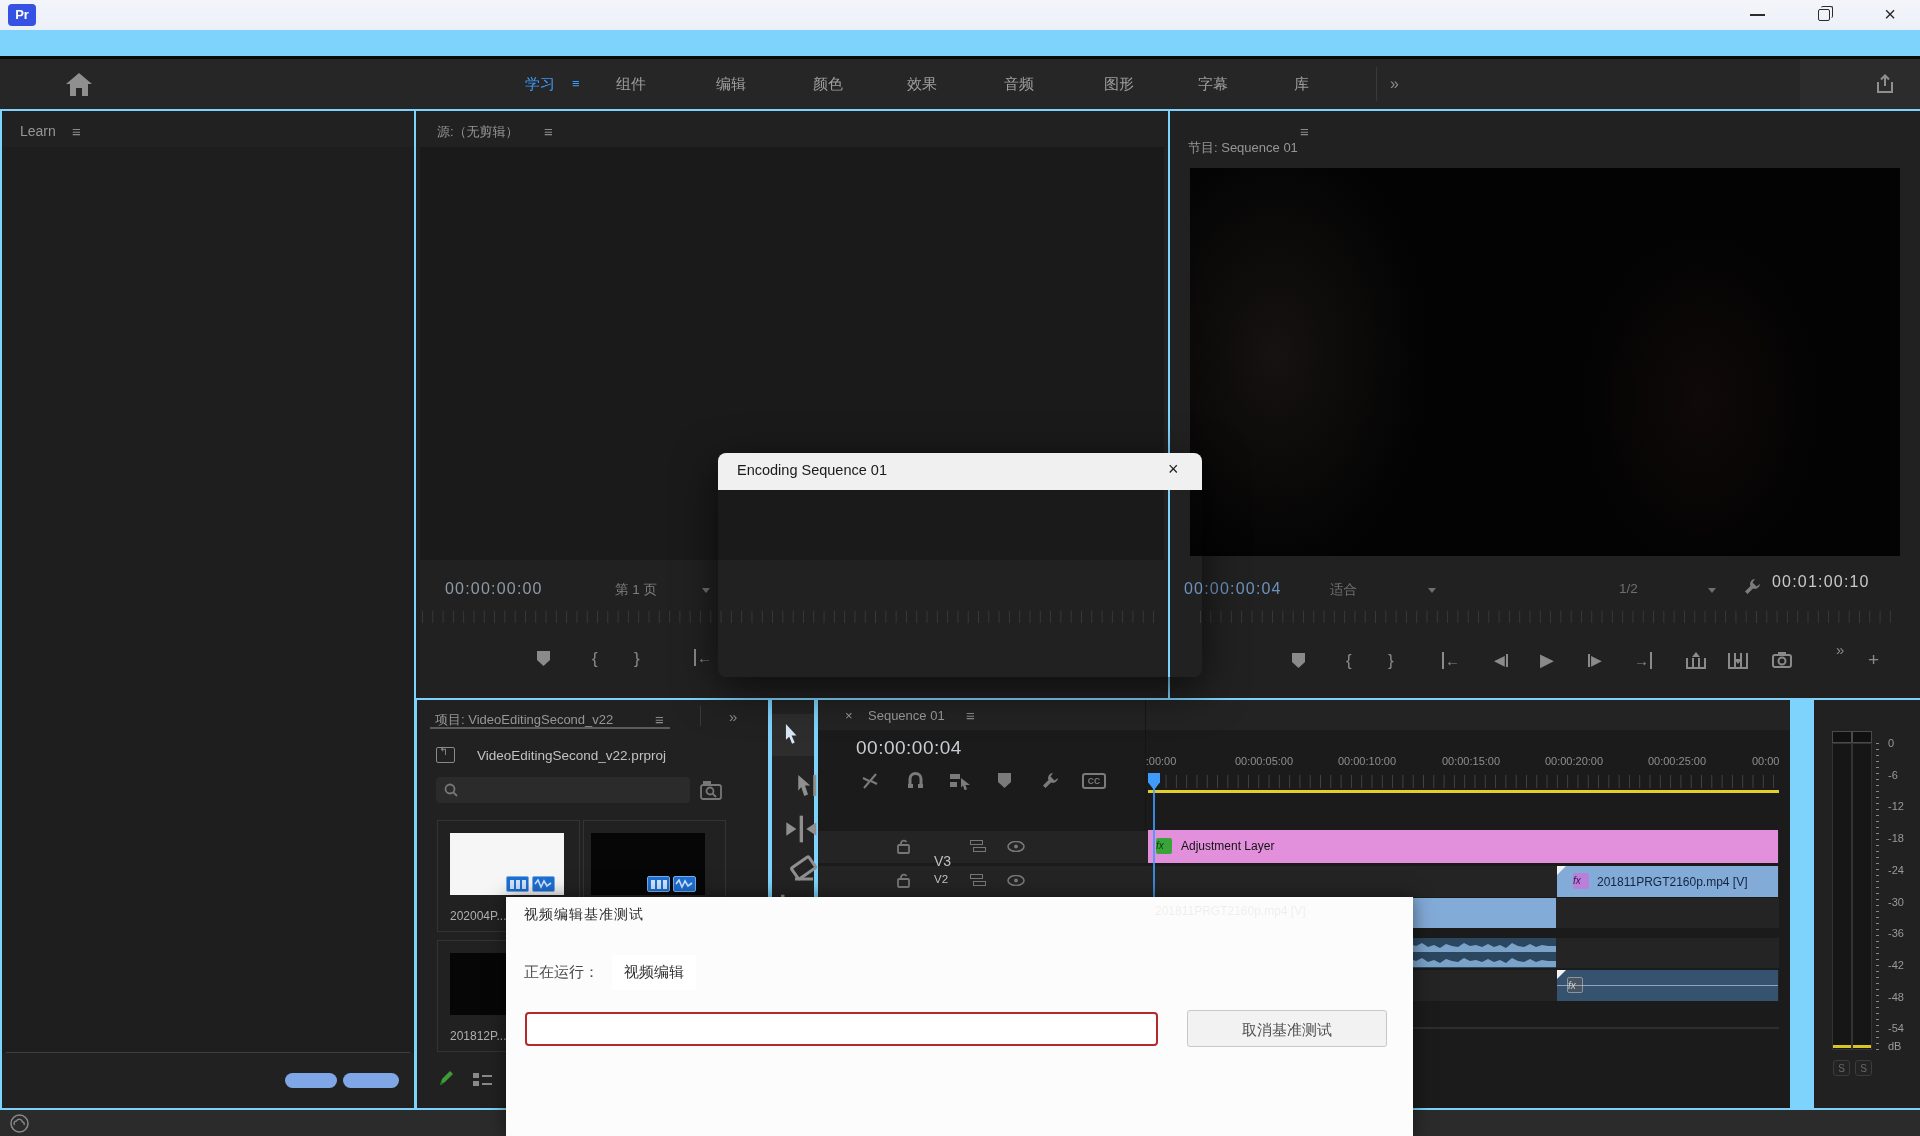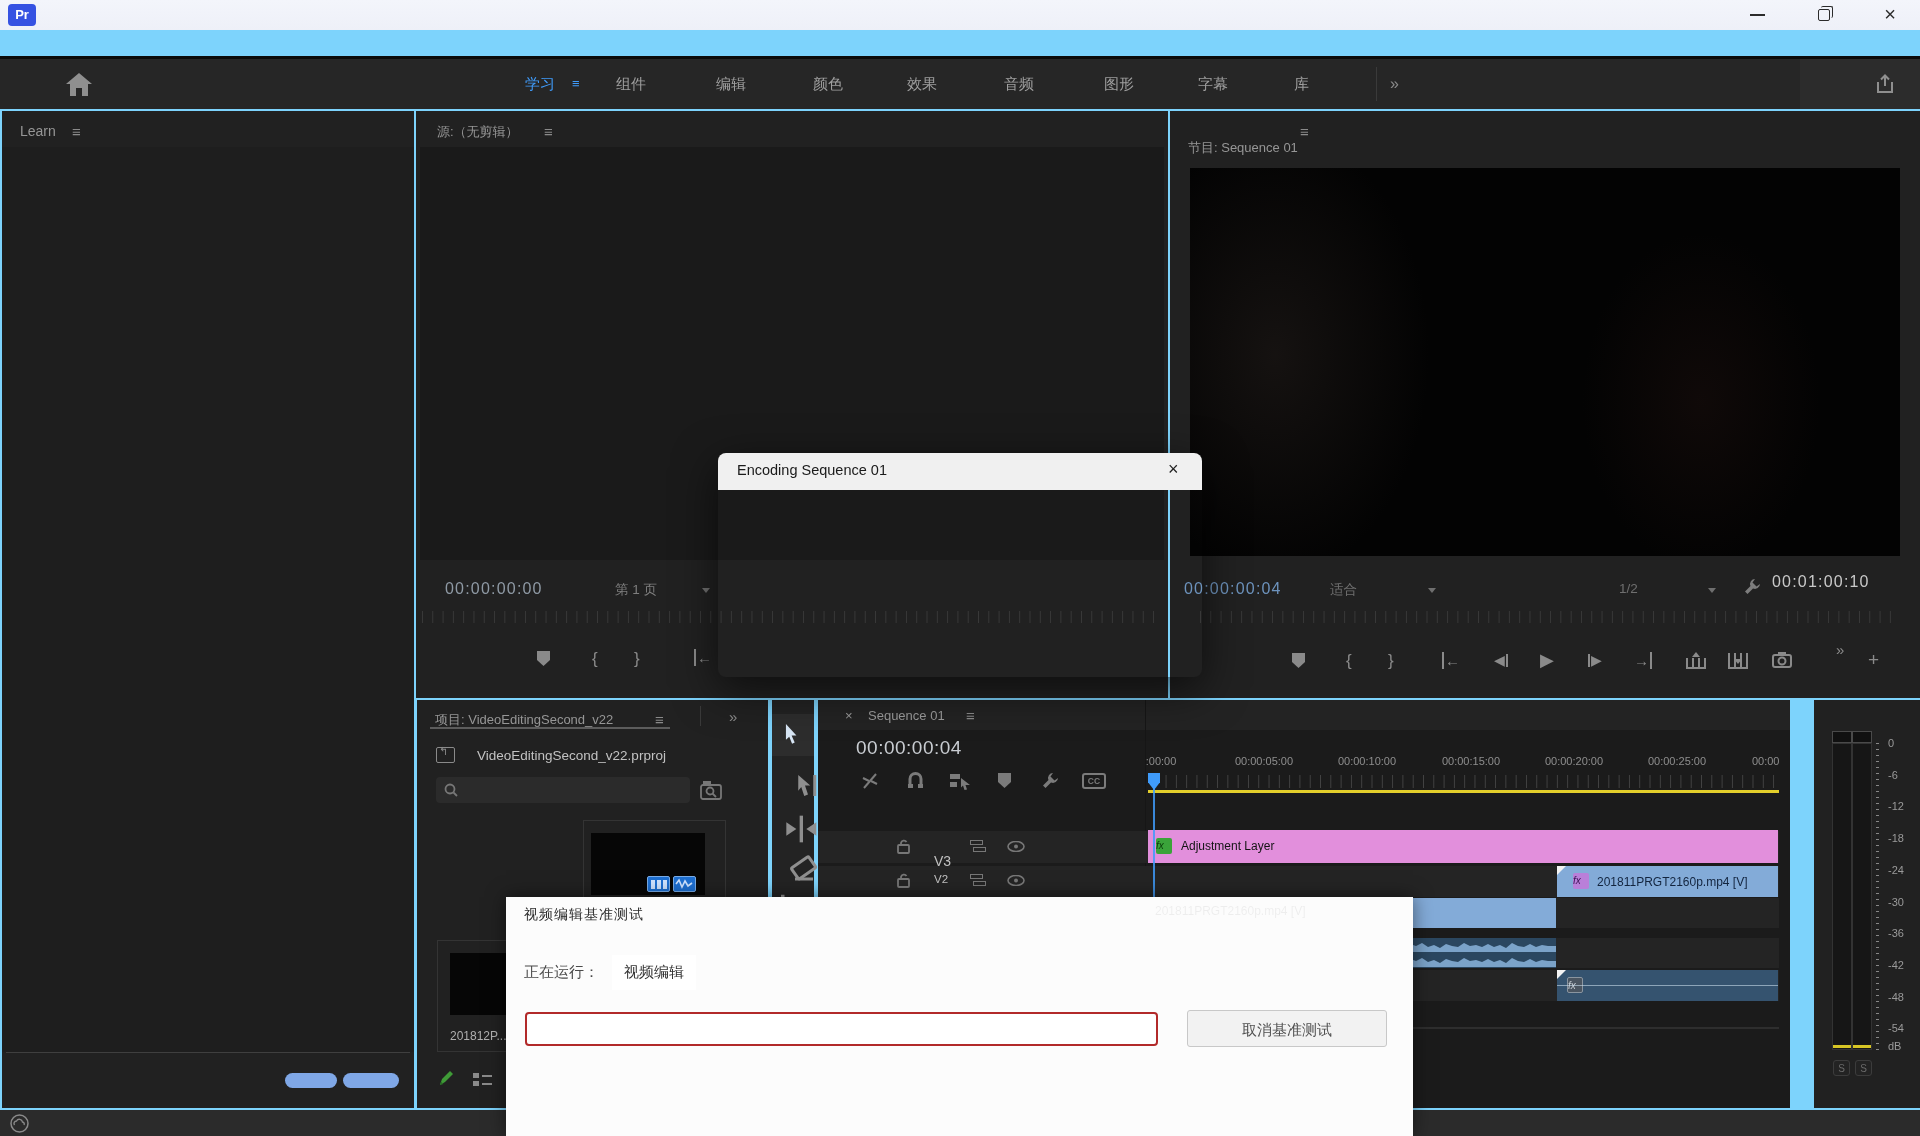--- a/index.html
+++ b/index.html
@@ -154,20 +154,34 @@
         <line x1="9.5" y1="9.5" x2="13" y2="13" stroke="#777" stroke-width="1.8"></line>
       </svg>
     </div>
     <svg class="abs" style="left:283px;top:81px" width="22" height="19" viewBox="0 0 22 19">
       <rect x="1" y="4" width="20" height="14" rx="2" fill="none" stroke="#777" stroke-width="1.8"></rect>
       <circle cx="10" cy="10" r="3.5" fill="none" stroke="#777" stroke-width="1.8"></circle>
       <line x1="12.5" y1="12.5" x2="16" y2="16" stroke="#777" stroke-width="1.8"></line>
       <rect x="3" y="0" width="8" height="4" fill="#777"></rect>
     </svg>
 
+    <div class="thumbcell" style="left:20px;top:120px;width:143px;height:112px">
+      <div style="position:absolute;left:12px;top:12px;width:114px;height:62px;background:#f6f6f6"></div>
+      <div class="badge" style="left:68px;top:55px">
+        <div style="position:absolute;left:3px;top:3px;width:4px;height:9px;background:#cfe3ff"></div>
+        <div style="position:absolute;left:9px;top:3px;width:4px;height:9px;background:#cfe3ff"></div>
+        <div style="position:absolute;left:15px;top:3px;width:4px;height:9px;background:#cfe3ff"></div>
+      </div>
+      <div class="badge" style="left:94px;top:55px">
+        <svg width="21" height="14" viewBox="0 0 21 14">
+            <path d="M2 7 L5 3 L8 10 L11 4 L14 9 L18 6" stroke="#cfe3ff" stroke-width="1.6" fill="none"></path>
+          </svg>
+      </div>
+      <span style="position:absolute;left:12px;top:88px;font-size:12px;color:#b0b0b0">202004P...</span>
+    </div>
     <div class="thumbcell" style="left:166px;top:120px;width:143px;height:112px">
       <div style="position:absolute;left:7px;top:12px;width:114px;height:62px;background:#060606"></div>
       <div class="badge" style="left:63px;top:55px">
         <div style="position:absolute;left:3px;top:3px;width:4px;height:9px;background:#cfe3ff"></div>
         <div style="position:absolute;left:9px;top:3px;width:4px;height:9px;background:#cfe3ff"></div>
         <div style="position:absolute;left:15px;top:3px;width:4px;height:9px;background:#cfe3ff"></div>
       </div>
       <div class="badge" style="left:89px;top:55px">
         <svg width="21" height="14" viewBox="0 0 21 14">
             <path d="M2 7 L5 3 L8 10 L11 4 L14 9 L18 6" stroke="#cfe3ff" stroke-width="1.6" fill="none"></path>

